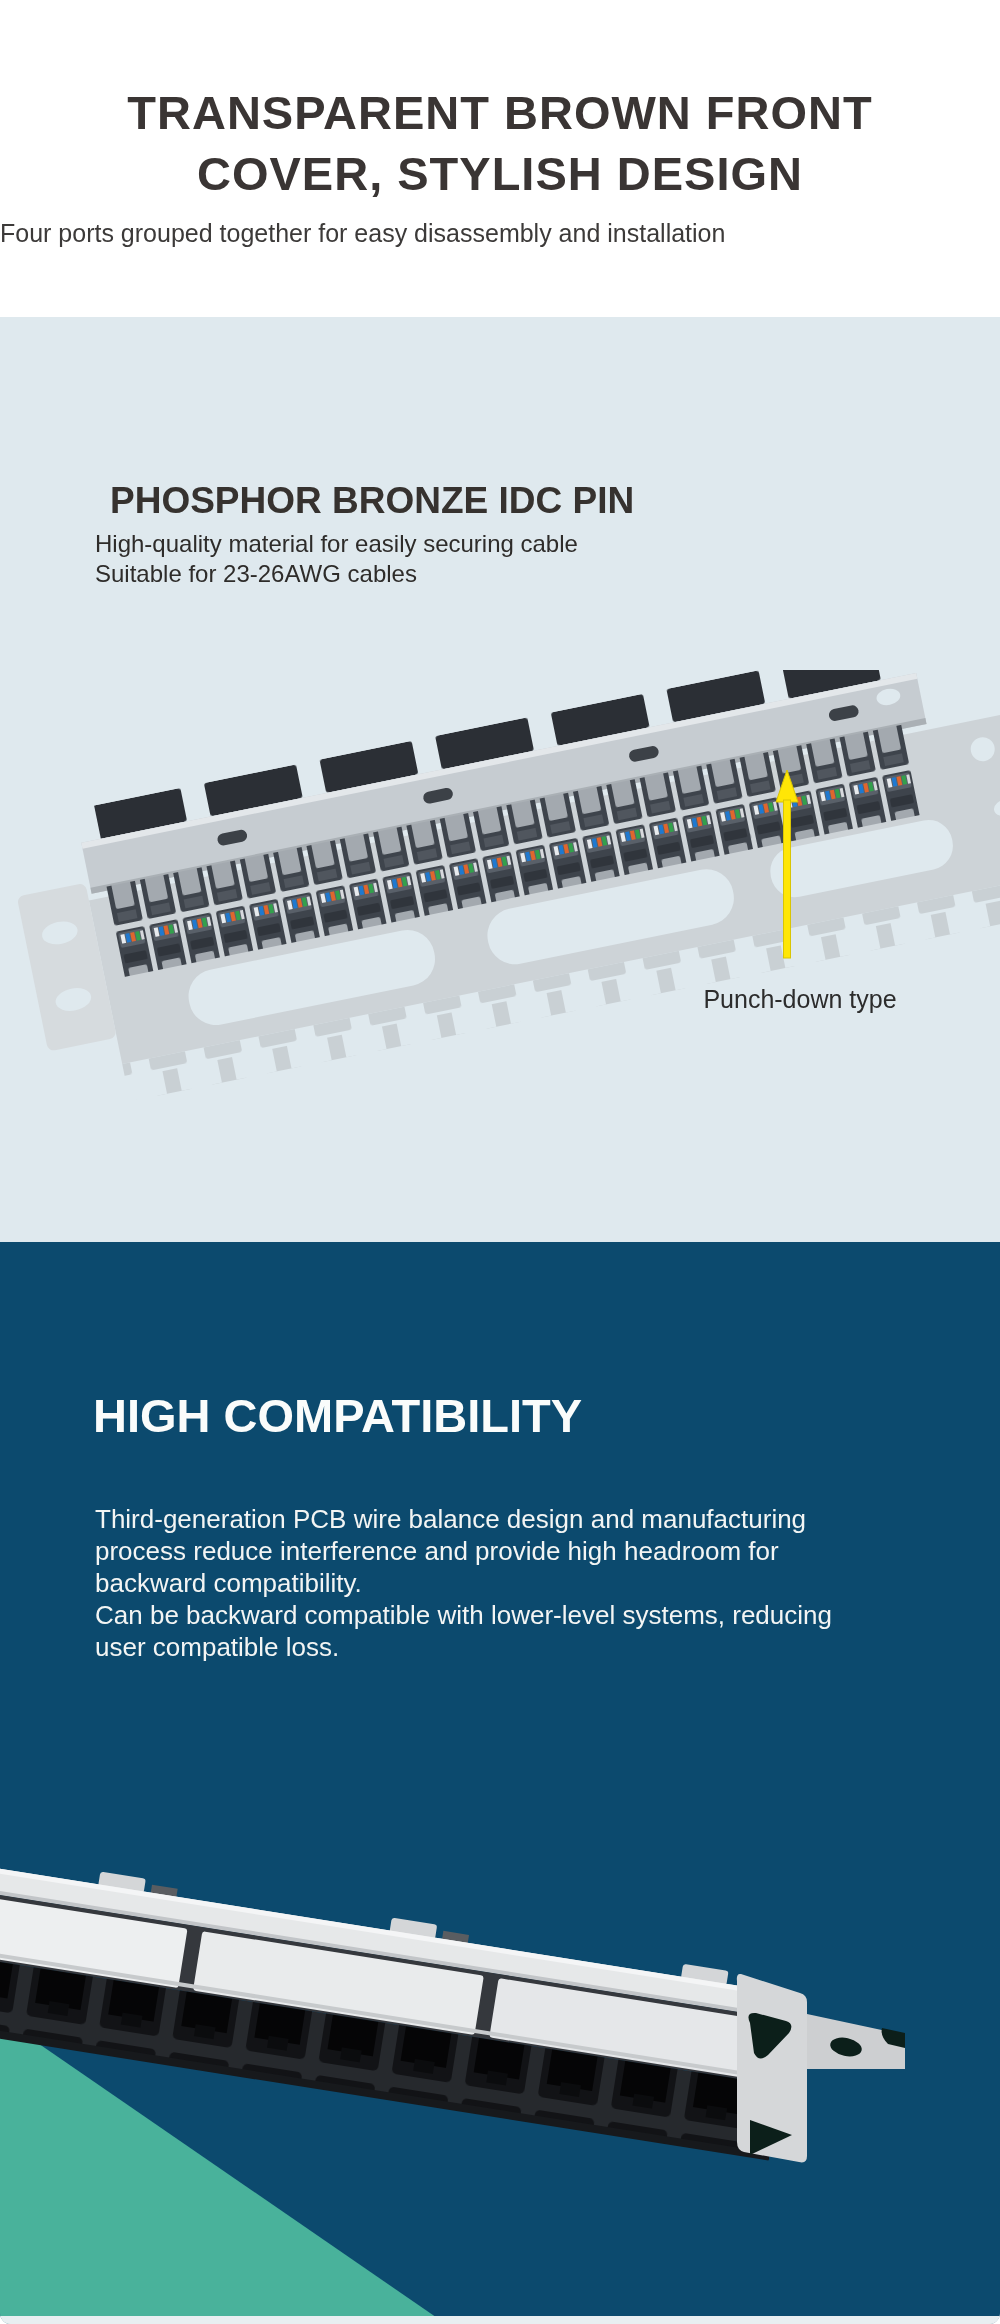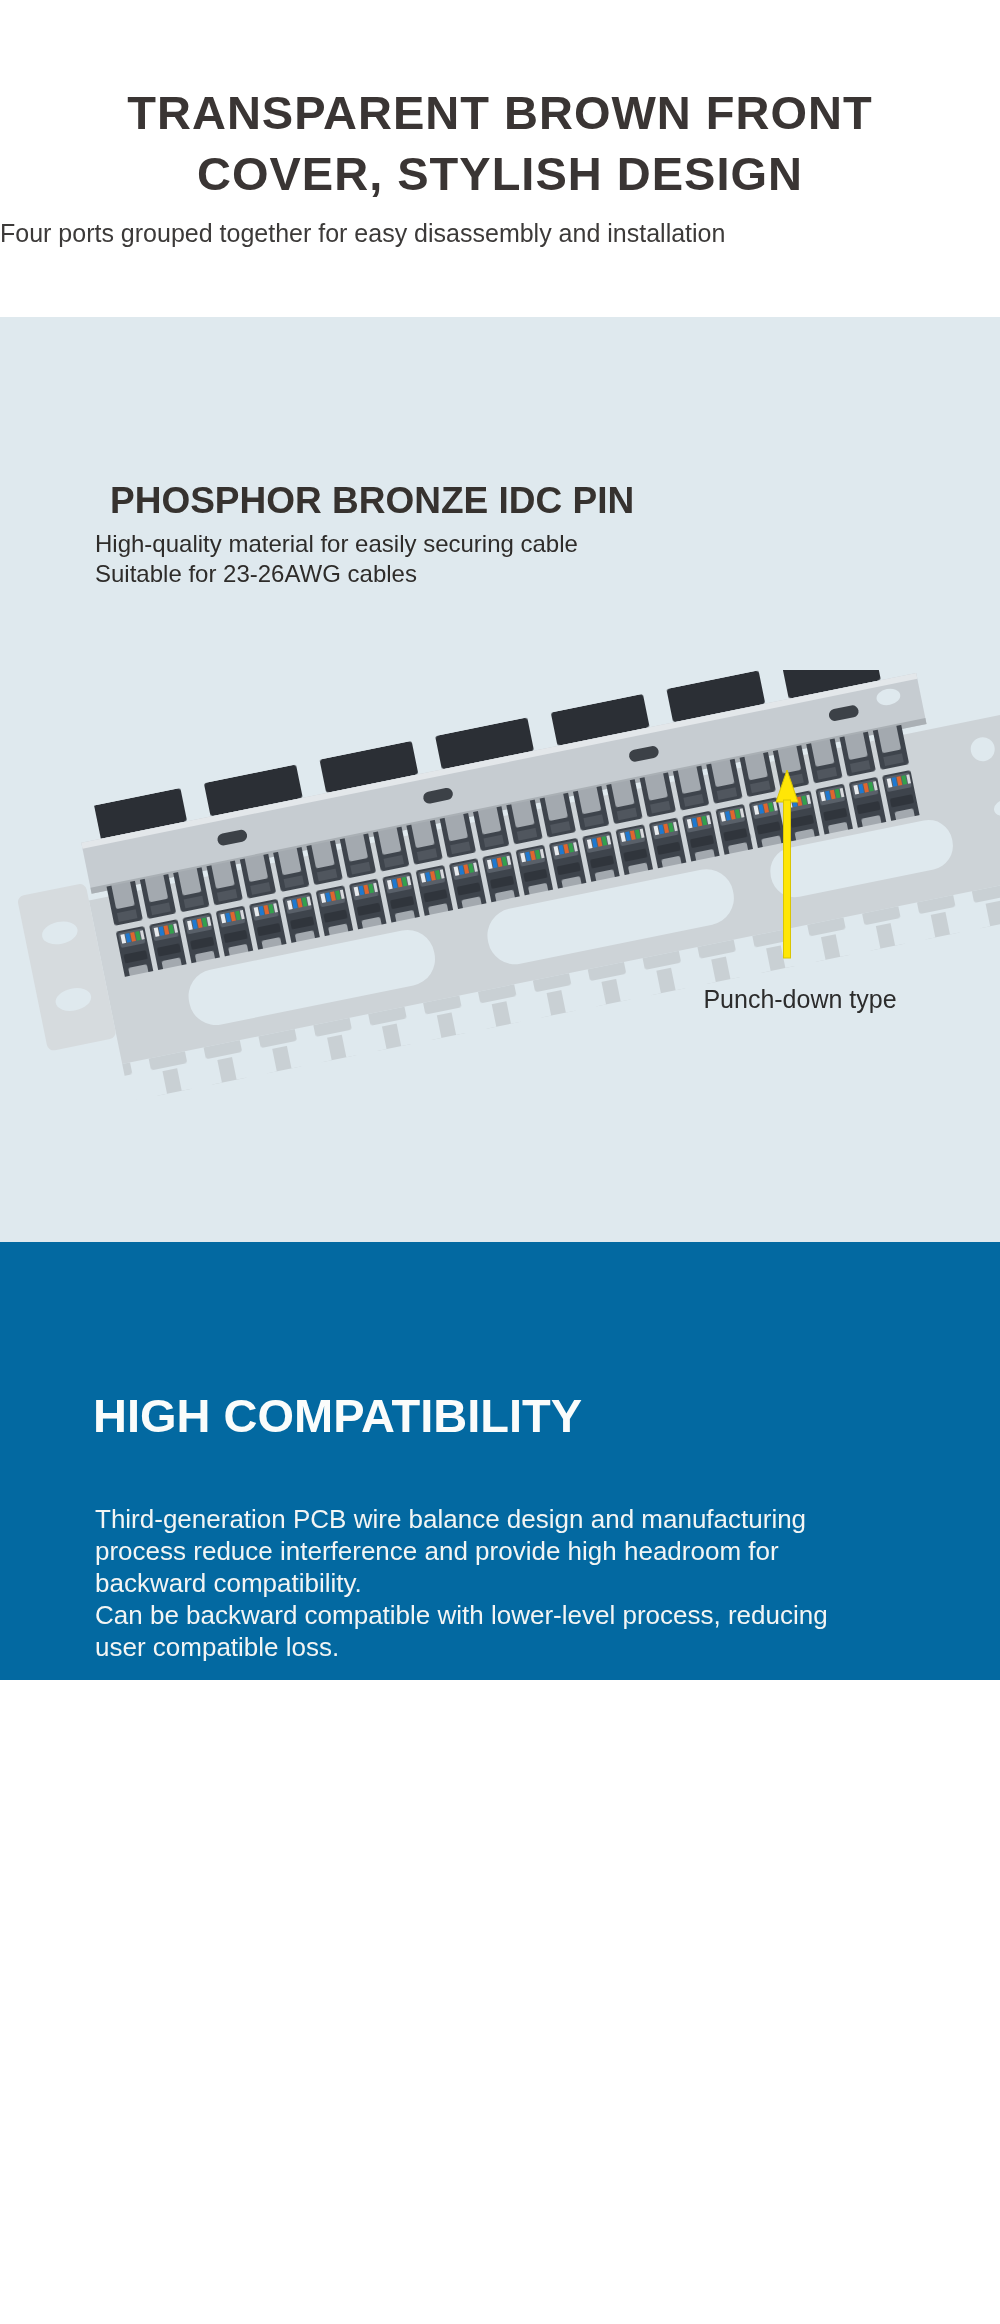--- a/index.html
+++ b/index.html
@@ -1,18 +1,18 @@
 <!DOCTYPE html>
 <html><head>
 <meta charset="utf-8">
 <title>Product Detail</title>
 <style>
   html,body{margin:0;padding:0;background:#ffffff;}
-  .page{position:relative;width:1000px;height:1680px;margin:0 auto;overflow:hidden;
-        font-family:"Liberation Sans", sans-serif;background:#ffffff;}
+  .page{position:relative;width:1000px;height:2324px;margin:0 auto;overflow:hidden;
+        font-family:"Liberation Sans", sans-serif;background:#ffffff;border-radius:11px;}
   section{position:relative;display:block;}
 
   
   .hero{height:317px;background:#ffffff;}
   .hero-title{margin:0;padding-top:82px;text-align:center;
               font-size:47px;line-height:61px;font-weight:700;
               color:#3a3534;letter-spacing:1px;}
   .hero-title .line{display:block;}
   .hero-sub{margin:14px 0 0 0;font-size:25px;line-height:30px;
             color:#3c3a39;font-weight:400;}
@@ -21,21 +21,21 @@
   .idc{height:925px;background:#dfe9ee;}
   .idc-title{position:absolute;left:94px;top:142px;margin:16px;
              font-size:37px;line-height:52px;font-weight:700;color:#36322f;letter-spacing:0;}
   .idc-features{position:absolute;left:95px;top:212px;font-size:24px;line-height:30px;
                 color:#2e2c2a;}
   .idc-photo{position:absolute;left:0;top:353px;width:1000px;height:430px;}
   .idc-callout{position:absolute;left:650px;top:668px;width:300px;text-align:center;
                font-size:25px;color:#2c2c2c;}
 
   
-  .compat{height:1082px;background:#0369a1;overflow:hidden;}
+  .compat{height:1082px;background:#0c4a6e;overflow:hidden;}
   .compat-title{position:absolute;left:93px;top:148px;margin:0;
                 font-size:47px;line-height:52px;font-weight:700;color:#fafcfb;letter-spacing:0;}
   .compat-text{position:absolute;left:95px;top:213px;width:780px;
                font-size:26px;line-height:32px;color:#f3f5f4;margin-top:48px;}
   .compat-text p{margin:0;}
   .compat-text .cline{display:block;}
   .compat-photo{position:absolute;left:0;bottom:0;width:1000px;height:560px;}
   .bottom-strip{position:absolute;left:0;bottom:0;width:1000px;height:8px;
                 background:#e8eef1;z-index:6;}
 </style>
@@ -131,21 +131,21 @@
   <section class="compat">
     <h2 class="compat-title">HIGH COMPATIBILITY</h2>
 
     <div class="compat-text">
       <p>
         <span class="cline">Third-generation PCB wire balance design and manufacturing</span>
         <span class="cline">process reduce interference and provide high headroom for</span>
         <span class="cline">backward compatibility.</span>
       </p>
       <p>
-        <span class="cline">Can be backward compatible with lower-level process, reducing</span>
+        <span class="cline">Can be backward compatible with lower-level systems, reducing</span>
         <span class="cline">user compatible loss.</span>
       </p>
     </div>
 
     <svg class="compat-photo" viewBox="0 0 1000 560" width="1000" height="560" aria-hidden="true">
       <defs>
         <pattern id="pp" width="74" height="75" patternUnits="userSpaceOnUse">
           <rect x="5" y="4" width="60" height="62" rx="5" fill="#121316"></rect>
           <rect x="12" y="12" width="46" height="40" fill="#050506"></rect>
           <rect x="26" y="48" width="20" height="12" fill="#0b0c0e"></rect>

